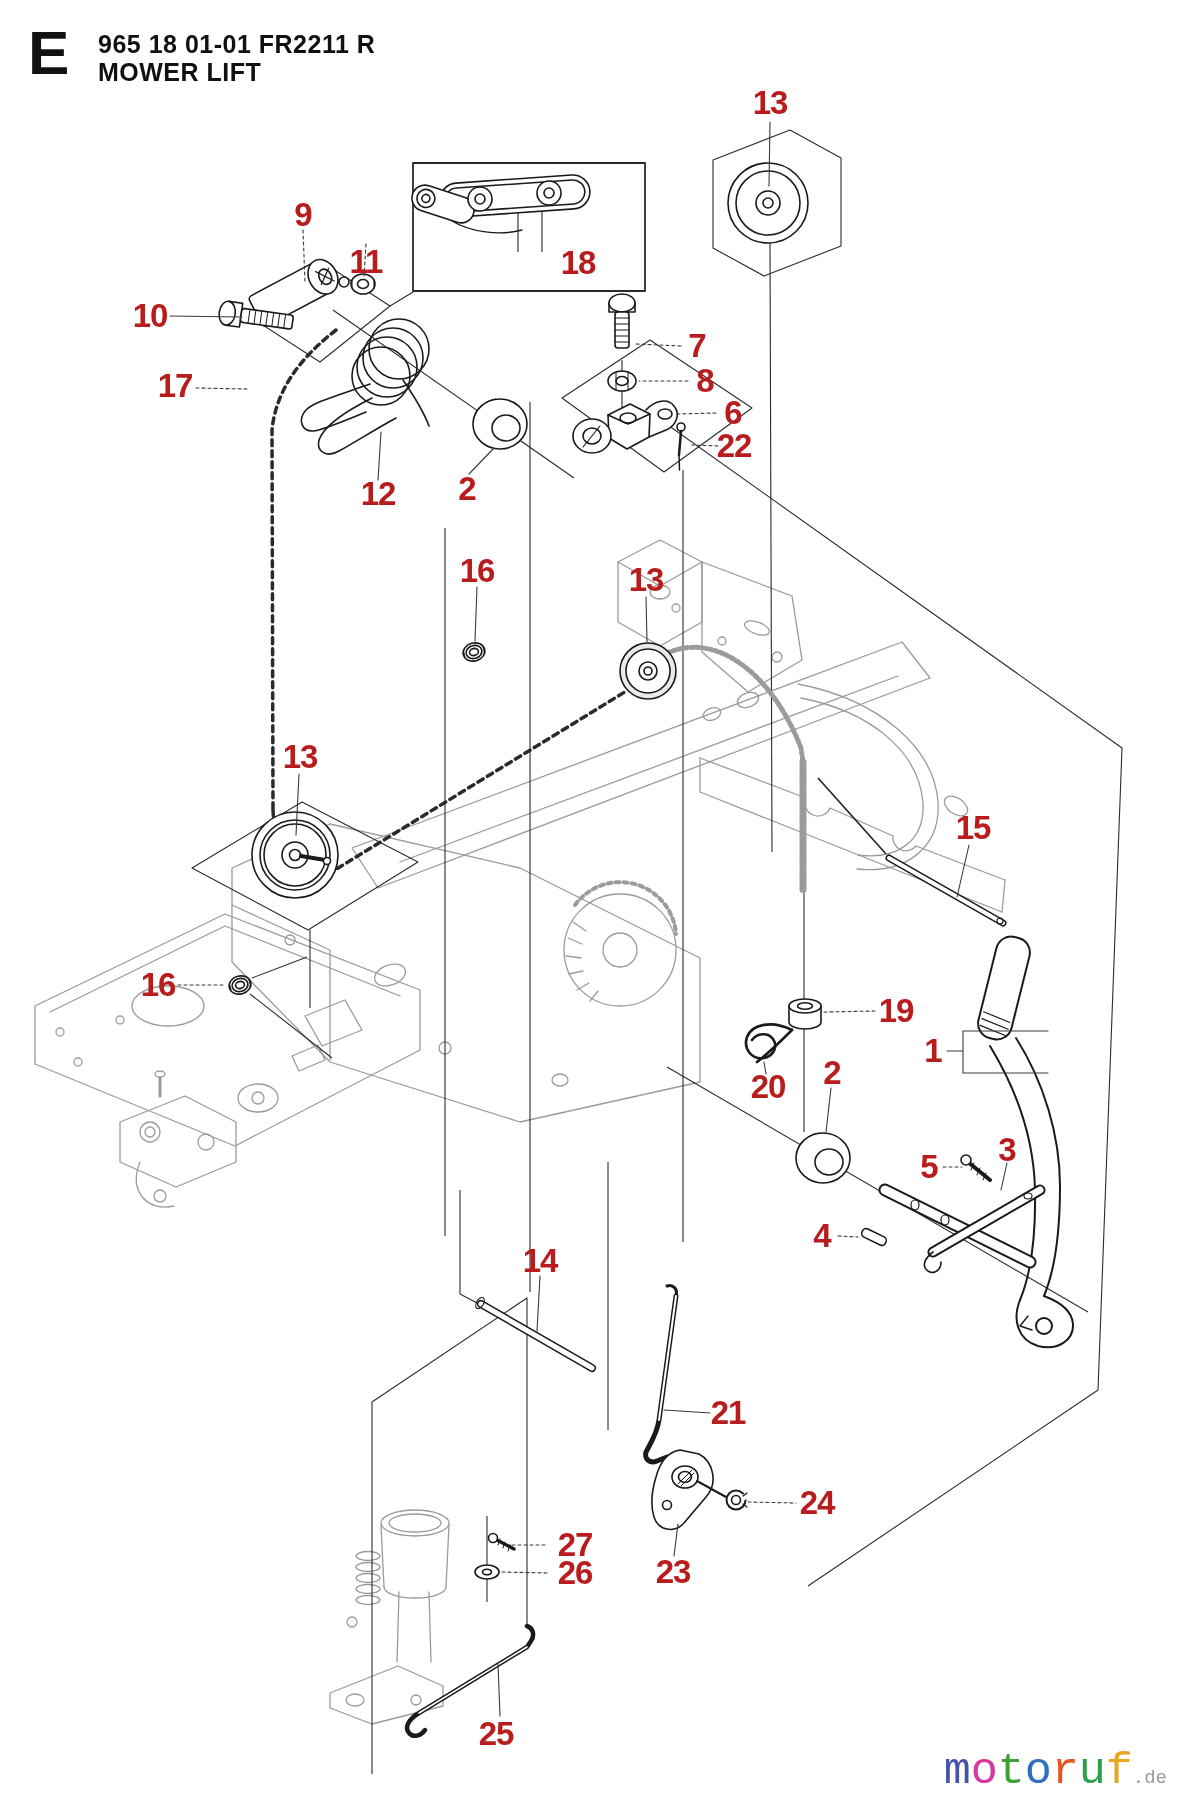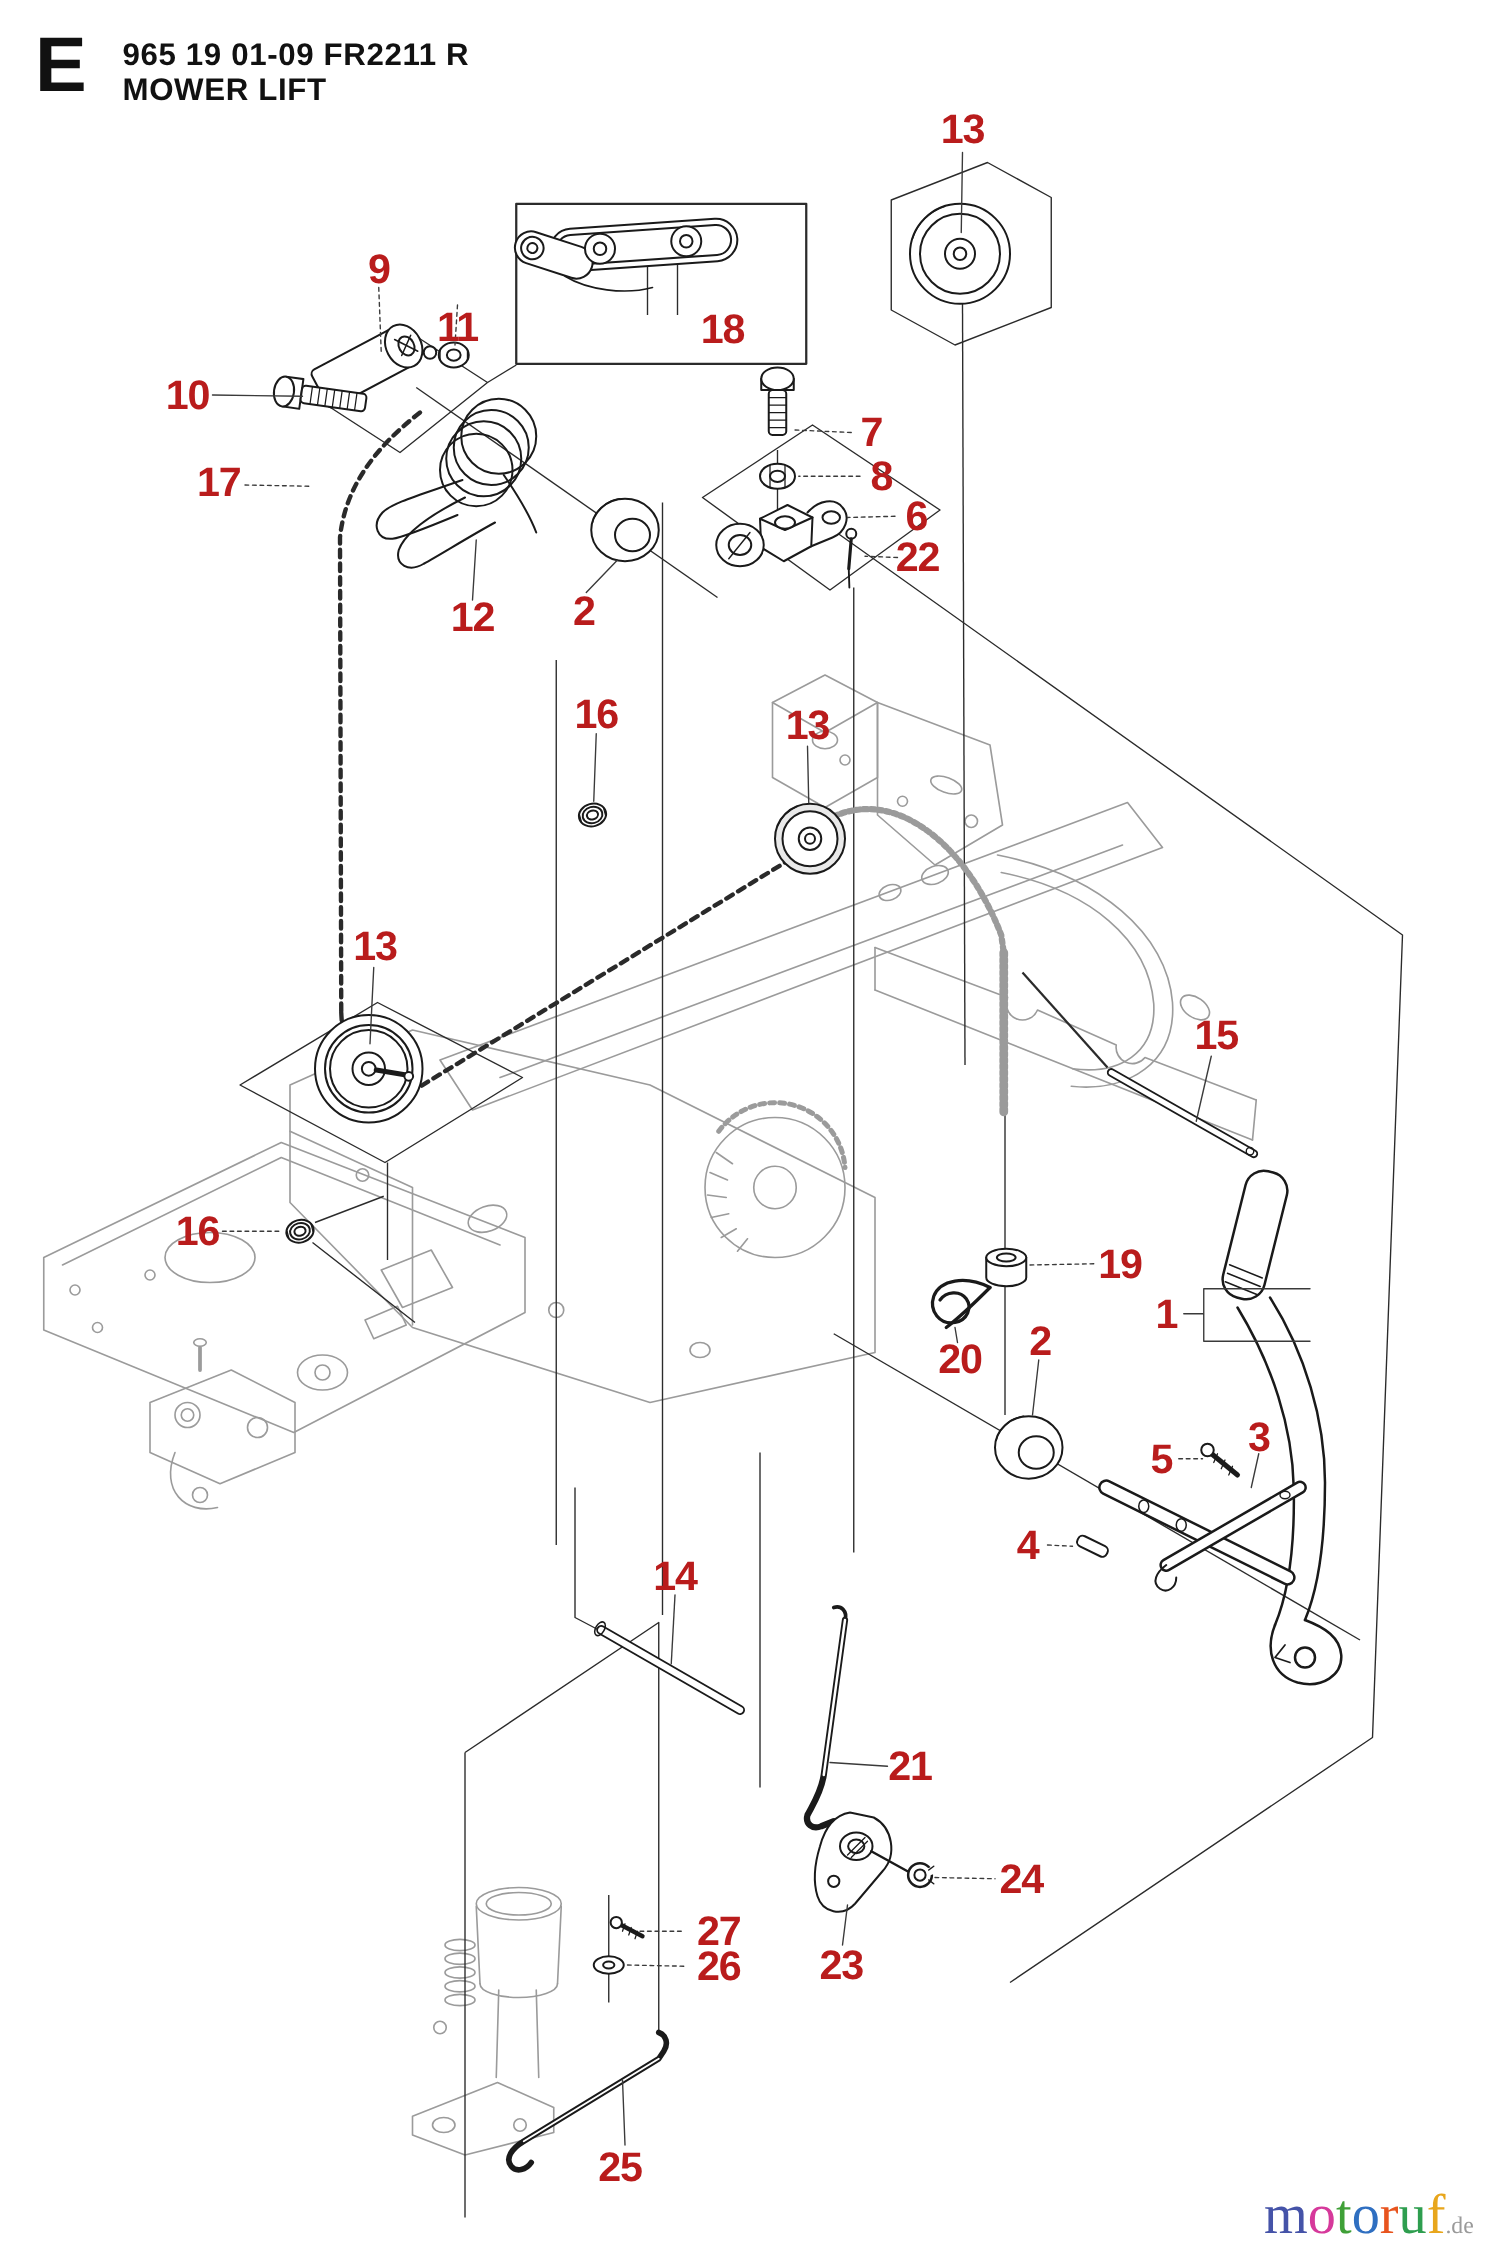--- a/index.html
+++ b/index.html
@@ -7,32 +7,32 @@
         font-family:"Liberation Sans",sans-serif;}
   .diagram-svg{position:absolute;left:0;top:0;}
   
   .section-letter{position:absolute;left:28px;top:22px;font-size:62px;font-weight:bold;color:#111;line-height:1;}
   .header-text{position:absolute;left:98px;top:30px;color:#111;}
   .header-text .line{font-size:25px;font-weight:bold;line-height:28px;letter-spacing:0.5px;}
   
   .callout{position:absolute;transform:translate(-50%,-50%);font-weight:bold;font-size:33px;
            color:#b91c1c;letter-spacing:-1px;white-space:nowrap;}
   
-  .watermark{position:absolute;right:12px;bottom:6px;font-family:Liberation Serif, serif;
+  .watermark{position:absolute;right:24px;bottom:6px;font-family:Liberation Mono, monospace;
              font-size:45px;line-height:1;white-space:nowrap;}
   .watermark .tld{font-size:19px;color:#9a9a9a;}
 </style>
 </head>
 <body>
 
 <div class="page">
 
   <div class="section-letter">E</div>
   <div class="header-text">
-    <div class="line">965 19 01-09 FR2211 R</div>
+    <div class="line">965 18 01-01 FR2211 R</div>
     <div class="line">MOWER LIFT</div>
   </div>
 
   <svg class="diagram-svg" width="1191" height="1800" viewBox="0 0 1191 1800">
 
     <g stroke="#9b9b9b" fill="none" stroke-width="1.3" stroke-linejoin="round" stroke-linecap="round">
 
       <path d="M352,848 L902,642 L930,678 L378,888 Z"></path>
       <path d="M400,862 L898,676"></path>
 

